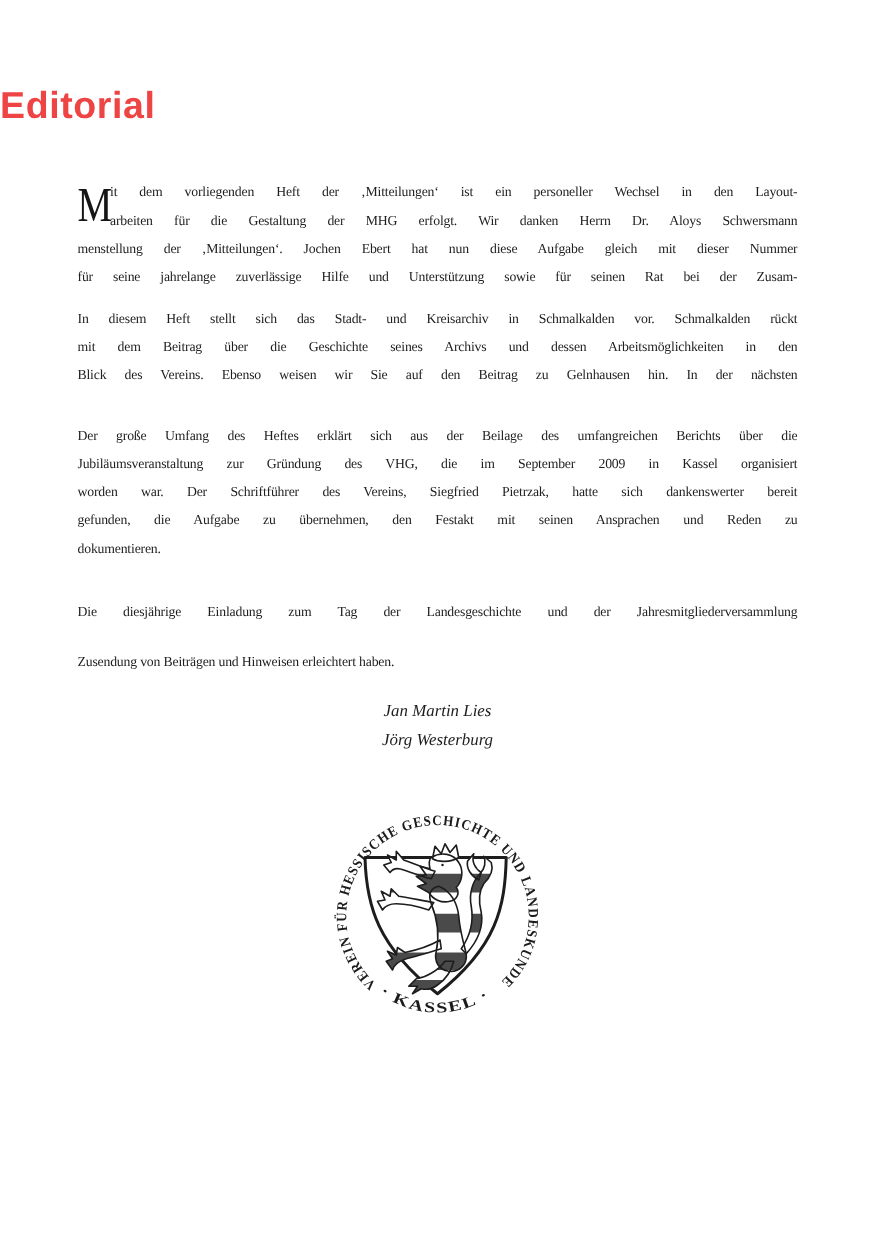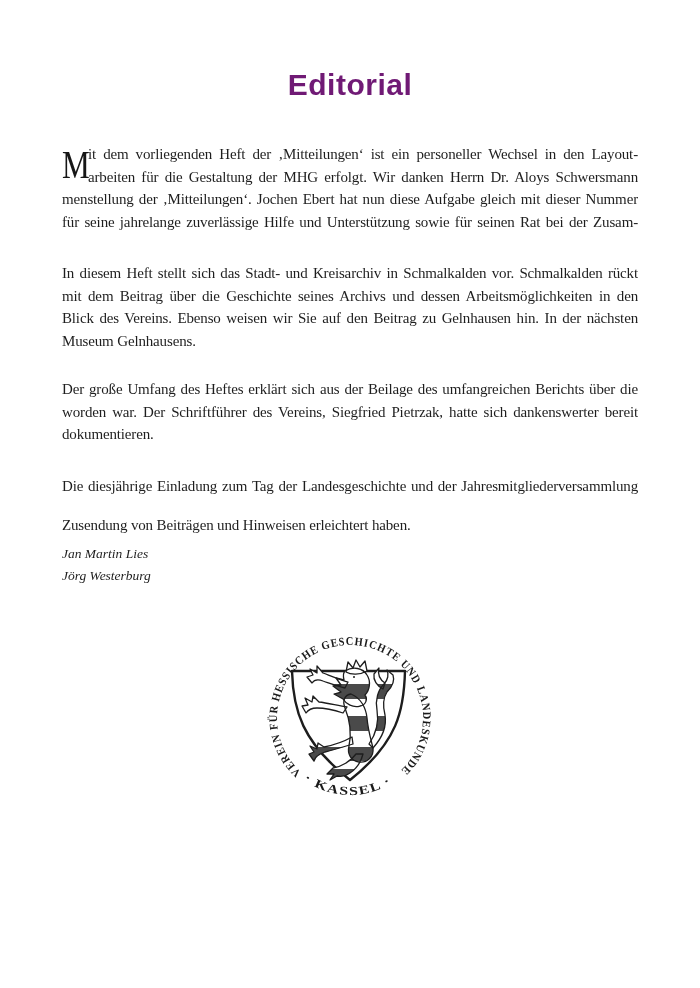--- a/index.html
+++ b/index.html
@@ -7,42 +7,42 @@
     width: 700px; height: 988px;
     background: #ffffff;
     font-family: "Liberation Serif", serif;
     color: #1e1e1e;
     overflow: hidden;
   }
   .page { width: 700px; height: 988px; position: relative; }
 
   .page-title {
     margin: 68px 0 0 0;
-    text-align: center;
+    text-align: left;
     font-family: "Liberation Sans", sans-serif;
     font-weight: bold;
     font-size: 30px;
     line-height: 34px;
     letter-spacing: 0.5px;
-    color: #701a75;
+    color: #ef4444;
   }
 
   .text-col {
     width: 576px;
     margin: 41px auto 0 auto;
   }
 
   .para { margin: 0; }
-  #p2 { margin-top: 29px; }
+  #p2 { margin-top: 11px; }
   #p3 { margin-top: 26px; }
   #p4 { margin-top: 29px; }
   #p5 { margin-top: 17px; }
 
   .line {
-    font-size: 15px;
+    font-size: 11px;
     line-height: 22.5px;
     letter-spacing: -0.15px;
     text-align: justify;
     text-align-last: justify;
     white-space: nowrap;
     overflow: hidden;
   }
   .line-last { text-align-last: left; }
 
   .dropcap {
@@ -50,22 +50,22 @@
     width: 26px;
     height: 45px;
     font-size: 39px;
     line-height: 44px;
     transform: scaleX(0.8);
     transform-origin: left top;
     color: #161616;
   }
 
   .signatures {
-    margin-top: 6px;
-    text-align: left;
+    margin-top: 17px;
+    text-align: center;
   }
   .sig-line {
     font-style: italic;
     font-size: 13.5px;
     line-height: 22.5px;
   }
 
   .seal {
     display: block;
     margin: 30px auto 0 auto;
@@ -92,25 +92,26 @@
     <div class="line">it dem vorliegenden Heft der ‚Mitteilungen‘ ist ein personeller Wechsel in den Layout-</div>
         <div class="line">arbeiten für die Gestaltung der MHG erfolgt. Wir danken Herrn Dr. Aloys Schwersmann</div>
         <div class="line">menstellung der ‚Mitteilungen‘. Jochen Ebert hat nun diese Aufgabe gleich mit dieser Nummer</div>
         <div class="line">für seine jahrelange zuverlässige Hilfe und Unterstützung sowie für seinen Rat bei der Zusam-</div>
       </div>
 
     <div class="para" id="p2">
         <div class="line">In diesem Heft stellt sich das Stadt- und Kreisarchiv in Schmalkalden vor. Schmalkalden rückt</div>
         <div class="line">mit dem Beitrag über die Geschichte seines Archivs und dessen Arbeitsmöglichkeiten in den</div>
         <div class="line">Blick des Vereins. Ebenso weisen wir Sie auf den Beitrag zu Gelnhausen hin. In der nächsten</div>
-        <div class="line line-last">Museum Gelnhausens.</div>
       </div>
     <div class="para" id="p3">
         <div class="line">Der große Umfang des Heftes erklärt sich aus der Beilage des umfangreichen Berichts über die</div>
+        <div class="line">Jubiläumsveranstaltung zur Gründung des VHG, die im September 2009 in Kassel organisiert</div>
         <div class="line">worden war. Der Schriftführer des Vereins, Siegfried Pietrzak, hatte sich dankenswerter bereit</div>
+        <div class="line">gefunden, die Aufgabe zu übernehmen, den Festakt mit seinen Ansprachen und Reden zu</div>
         <div class="line line-last">dokumentieren.</div>
       </div>
     <div class="para" id="p4">
         <div class="line">Die diesjährige Einladung zum Tag der Landesgeschichte und der Jahresmitgliederversammlung</div>
       </div>
     <div class="para" id="p5">
         <div class="line line-last">Zusendung von Beiträgen und Hinweisen erleichtert haben.</div>
       </div>
 
     <div class="signatures">

